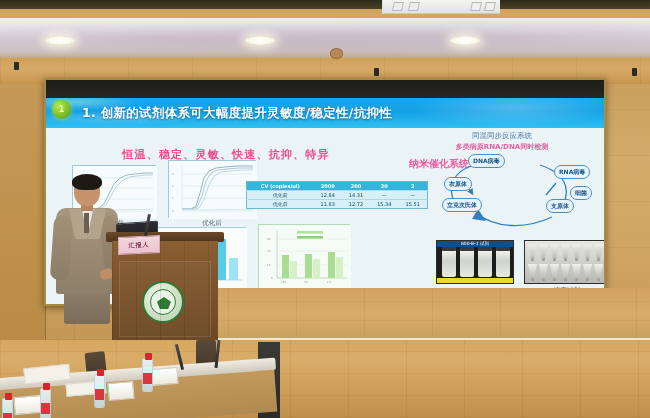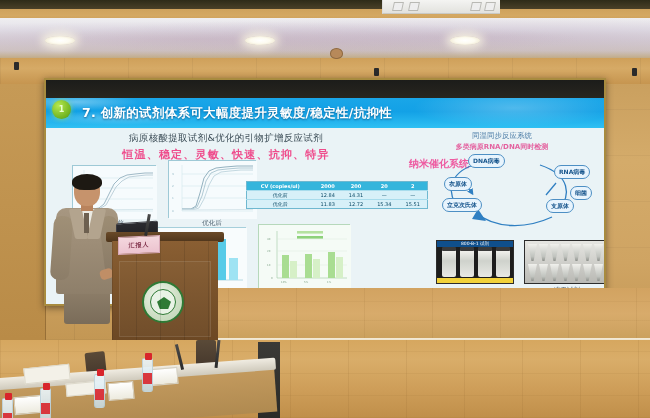--- a/index.html
+++ b/index.html
@@ -324,26 +324,25 @@
   <div class="wall-left-panel"></div>
 
   <div class="screen-frame">
     <div class="screen-top-black"></div>
 
     <div class="slide">
 
       <div class="badge-green">1</div>
 
       <div class="slide-title-bar">
-        <div class="slide-title">7. 创新的试剂体系可大幅度提升灵敏度/稳定性/抗抑性</div>
+        <div class="slide-title">1. 创新的试剂体系可大幅度提升灵敏度/稳定性/抗抑性</div>
       </div>
 
       <div class="slide-body">
 
-        <div class="subtitle1">病原核酸提取试剂&amp;优化的引物扩增反应试剂</div>
         <div class="subtitle2">恒温、稳定、灵敏、快速、抗抑、特异</div>
 
         <div class="curve-card" style="left:26px; top:37px; width:84px; height:53px;">
           <svg width="84" height="53" viewBox="0 0 84 53">
             <rect x="0" y="0" width="84" height="53" fill="#f6fbfd"></rect>
             <g stroke="#c3dde6" stroke-width="0.4">
               <line x1="11" y1="4" x2="11" y2="45"></line>
                 <line x1="11" y1="45" x2="80" y2="45"></line>
               <line x1="11" y1="12" x2="80" y2="12"></line>
                 <line x1="11" y1="22" x2="80" y2="22"></line>

